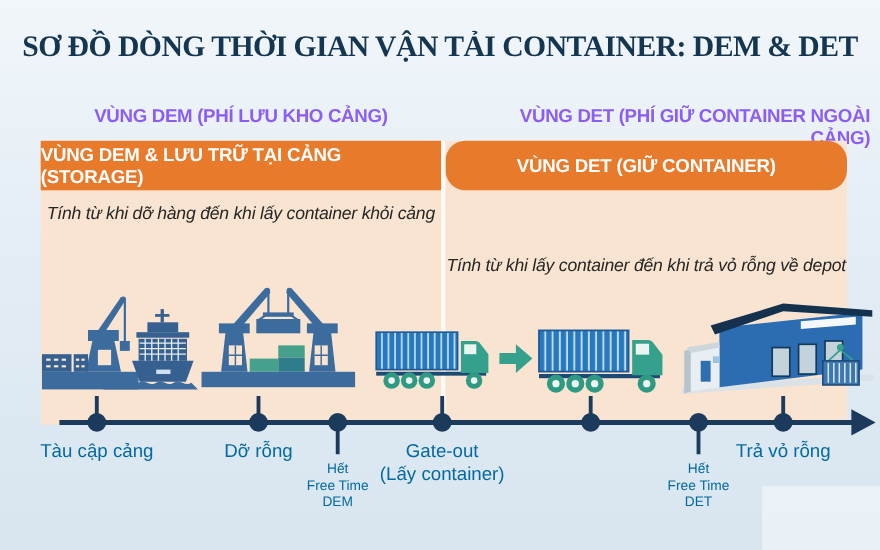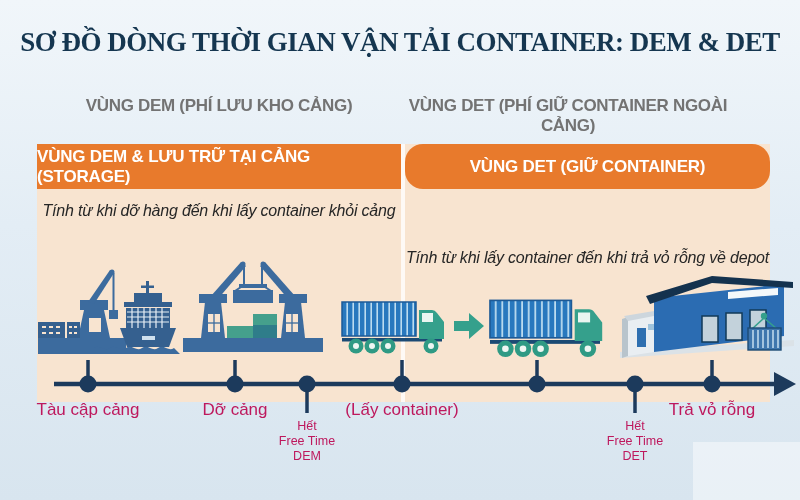--- a/index.html
+++ b/index.html
@@ -9,43 +9,43 @@
     background:linear-gradient(180deg,#f1f6fa 0%,#e3edf5 45%,#d8e5ef 100%);
   }
   .abs{position:absolute;}
   
   .title{
     left:0;top:27px;width:800px;text-align:center;
     font-size:27px;font-weight:bold;letter-spacing:-0.5px;color:#153650;font-family:Liberation Serif, serif;
   }
   
   .zone-header{
-    top:96px;font-size:17px;font-weight:bold;color:#737373;
+    top:96px;font-size:17px;font-weight:bold;color:#8b5cf6;
     text-align:center;letter-spacing:-0.3px;
   }
   .zone-header.dem{left:37px;width:364px;}
-  .zone-header.det{left:386px;width:364px;}
-  
-  .panel{left:37px;top:144px;width:733px;height:258px;background:#f8e4d0;}
+  .zone-header.det{left:427px;width:364px;text-align:right;}
+  
+  .panel{left:37px;top:128px;width:733px;height:258px;background:#f8e4d0;}
   .orange-bar{
     top:0;height:45px;background:#e87a2c;color:#ffffff;
     font-size:17px;font-weight:bold;letter-spacing:-0.2px;
     display:flex;align-items:center;justify-content:center;position:absolute;
   }
   .orange-bar.dem{left:0;width:364px;}
   .orange-bar.det{left:368px;width:365px;border-radius:18px;}
   .divider{left:364px;top:0;width:4px;height:258px;background:rgba(255,255,255,0.78);position:absolute;}
   .zone-desc{
     top:53px;height:28px;font-size:16px;font-style:italic;color:#262626;
     display:flex;align-items:center;justify-content:center;position:absolute;letter-spacing:-0.2px;
   }
   .zone-desc.dem{left:0;width:364px;text-align:right;}
   .zone-desc.det{left:368px;width:365px;margin-top:47px;}
   
-  .evt{position:absolute;transform:translateX(-50%);text-align:center;color:#be185d;}
+  .evt{position:absolute;transform:translateX(-50%);text-align:center;color:#0369a1;}
   .evt span{display:block;}
   .evt.large{top:399px;font-size:17px;line-height:21px;}
   .evt.small{top:419px;font-size:12.5px;line-height:15px;}
   .corner-glow{left:693px;top:442px;width:107px;height:58px;background:rgba(255,255,255,0.45);position:absolute;}
 </style>
 </head>
 <body>
 
 <div class="abs title">SƠ ĐỒ DÒNG THỜI GIAN VẬN TẢI CONTAINER: DEM &amp; DET</div>
 
@@ -222,30 +222,31 @@
     <circle cx="672" cy="32" r="8.5"></circle>
   </g>
 </svg>
 
 <div class="evt large" style="left:88px">
   <span>Tàu cập cảng</span>
     <span></span>
     <span></span>
 </div>
 <div class="evt large" style="left:235px">
-  <span>Dỡ cảng</span>
+  <span>Dỡ rỗng</span>
     <span></span>
     <span></span>
 </div>
 <div class="evt small" style="left:307px">
   <span>Hết</span>
     <span>Free Time</span>
     <span>DEM</span>
 </div>
 <div class="evt large" style="left:402px">
+  <span>Gate-out</span>
     <span>(Lấy container)</span>
     <span></span>
 </div>
 <div class="evt large" style="left:537px">
     <span></span>
 </div>
 <div class="evt small" style="left:635px">
   <span>Hết</span>
     <span>Free Time</span>
     <span>DET</span>

